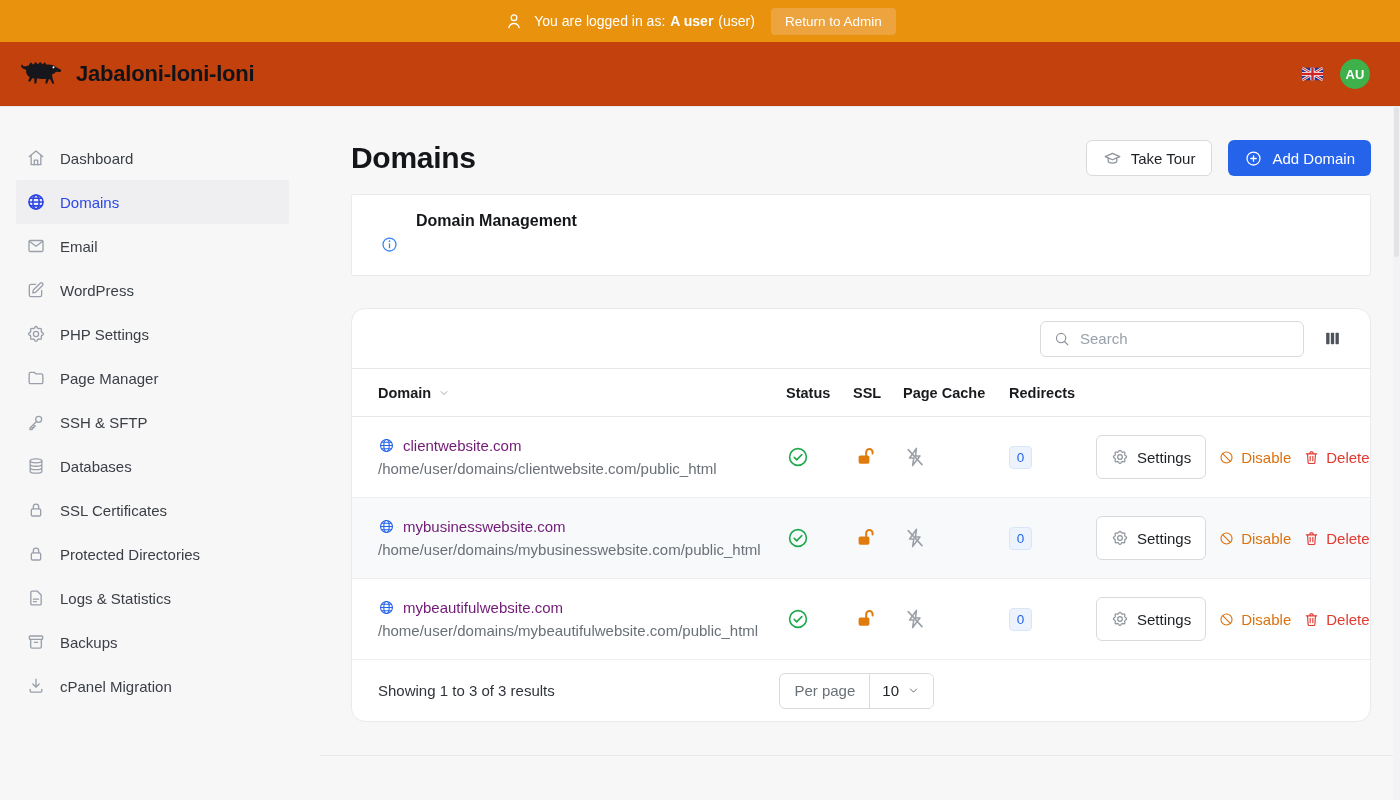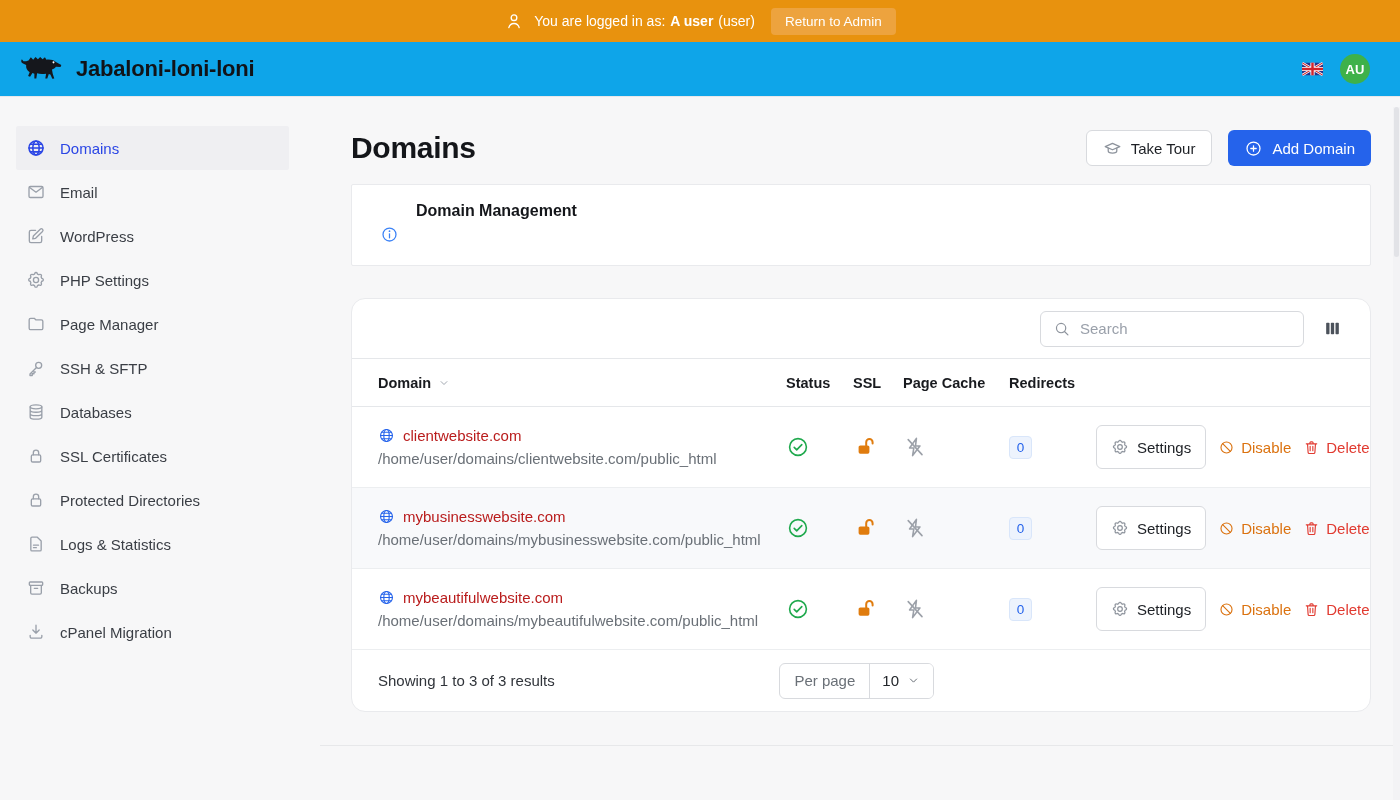--- a/index.html
+++ b/index.html
@@ -8,21 +8,21 @@
   button{font-family:inherit;cursor:pointer}
   svg.ic{fill:none;stroke:currentColor;stroke-width:1.6;stroke-linecap:round;stroke-linejoin:round;flex-shrink:0}
 
   
   .banner{height:42px;background:#e8920e;display:flex;align-items:center;justify-content:center;color:#fff;font-size:14px}
   .banner .msg{display:flex;align-items:flex-end;gap:5px;margin-left:10px}
   .banner .msg b{font-weight:700}
   .return-btn{margin-left:16px;background:#eda33e;border:none;color:#fff;font-size:13.5px;padding:6px 14px;border-radius:4px}
 
   
-  header{height:55px;background:#0ea5e9;border-bottom:1px solid #e7e8eb;display:flex;align-items:center;padding:8px 16px}
+  header{height:65px;background:#c2410c;border-bottom:1px solid #e7e8eb;display:flex;align-items:center;padding:8px 16px}
   .brand{display:flex;align-items:center;gap:10px}
   .brand-name{font-size:22px;font-weight:700;letter-spacing:-.2px;color:#111318}
   .header-right{margin-left:auto;display:flex;align-items:center;gap:17px;padding-right:14px}
   .flag{border-radius:2px;display:block}
   .avatar{width:30px;height:30px;border-radius:50%;background:#3eb14a;color:#fff;font-size:13px;font-weight:700;display:flex;align-items:center;justify-content:center;border:none}
 
   
   .layout{display:flex;height:693px}
   aside{width:320px;flex-shrink:0;padding:29px 31px 0 16px}
   .side-item{display:flex;align-items:center;gap:14px;height:44px;padding:0 10px;border-radius:2px;color:#3a3e45;font-size:15px;cursor:pointer}
@@ -54,21 +54,21 @@
   .cols-btn{background:none;border:none;color:#4c525b;display:flex;padding:2px}
 
   .grid{display:grid;grid-template-columns:408px 67px 50px 106px 87px 262px;align-items:center;padding:0 12px 0 26px}
   .thead{height:48px;border-bottom:1px solid #e5e7ea;font-size:14.5px;font-weight:700;color:#191b1f}
   .th{display:flex;align-items:center;gap:6px}
   .th svg{color:#9aa0aa}
   .row{height:81px;border-bottom:1px solid #eceef0;font-size:15px}
   .row.alt{background:#f8f9fb}
   .cell{display:flex;align-items:center}
   .domain-cell{display:flex;flex-direction:column;justify-content:center}
-  .domain-cell .name{display:flex;align-items:flex-end;gap:8px;color:#b91c1c;margin-bottom:6px}
+  .domain-cell .name{display:flex;align-items:flex-end;gap:8px;color:#701a75;margin-bottom:6px}
   .domain-cell .name svg{color:#2563eb}
   .domain-cell .path{color:#6a7077}
   .green{color:#1fa94d}.orange{color:#e07c0e}.dim{color:#9ca1a9}
   .badge{display:inline-flex;align-items:center;justify-content:center;min-width:23px;height:23px;padding:0 4px;border-radius:4px;background:#edf3fd;border:1px solid #d9e6fa;color:#2563eb;font-size:13.5px}
   .actions{display:flex;align-items:center;gap:12px}
   .btn-settings{height:44px;padding:0 14px;font-size:15px;gap:8px}
   .link-btn{display:inline-flex;align-items:center;gap:6px;background:none;border:none;font-size:15px}
   .link-btn.disable{color:#db720f}
   .link-btn.delete{color:#e13a30}
 
@@ -229,20 +229,26 @@
       <path d="M30 0v36M0 18h60" stroke="#fff" stroke-width="12"></path>
       <path d="M30 0v36M0 18h60" stroke="#d0242b" stroke-width="7"></path>
     </svg>
     <button class="avatar">AU</button>
   </div>
 </header>
 
 <div class="layout">
 
   <aside>
+    <div class="side-item">
+      <svg class="ic" width="20" height="20">
+          <use href="#i-home"></use>
+        </svg>
+      <span>Dashboard</span>
+    </div>
     <div class="side-item active">
       <svg class="ic" width="20" height="20" style="stroke-width:1.9">
           <use href="#i-globe"></use>
         </svg>
       <span>Domains</span>
     </div>
     <div class="side-item">
       <svg class="ic" width="20" height="20">
           <use href="#i-mail"></use>
         </svg>

